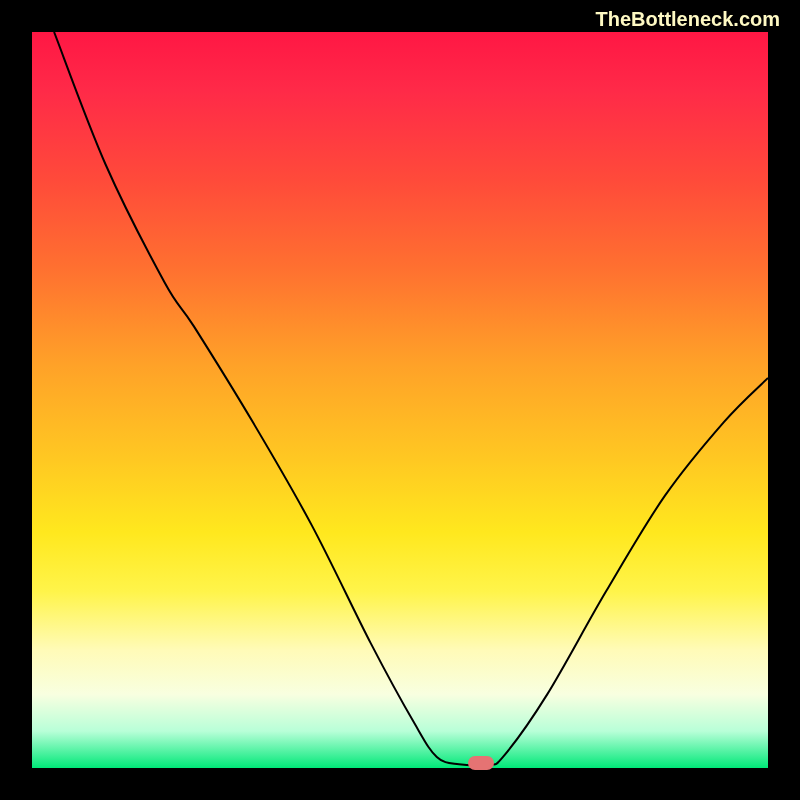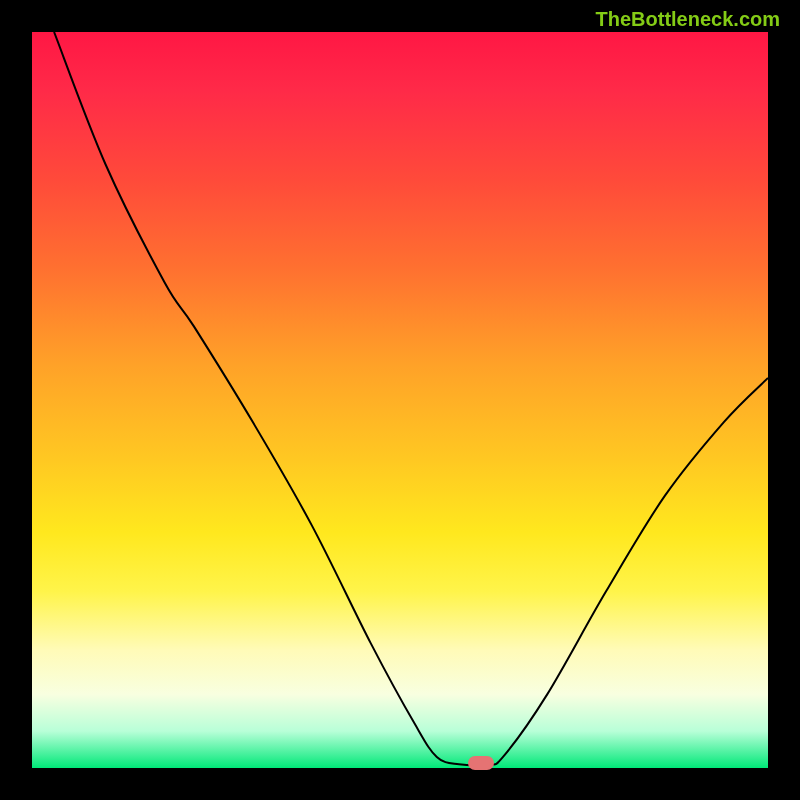--- a/index.html
+++ b/index.html
@@ -23,21 +23,21 @@
       #f8ffe0 90%,
       #b8ffd8 95%,
       #00e878 100%
     );
   }
   .svg-layer { position: absolute; width: 100%; height: 100%; }
   .watermark {
     position: absolute;
     top: 8px;
     right: 20px;
-    color: #84cc16;
+    color: #fef9c3;
     font-size: 20px;
     font-weight: bold;
   }
   .marker {
     position: absolute;
     width: 26px;
     height: 14px;
     background: #e57373;
     border-radius: 7px;
     transform: translate(-50%, -50%);

